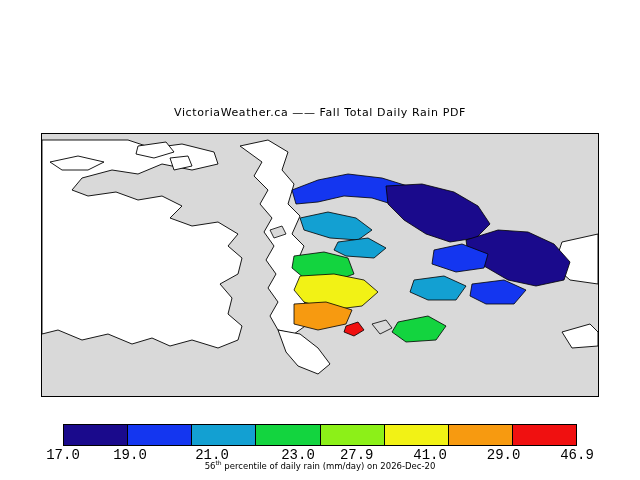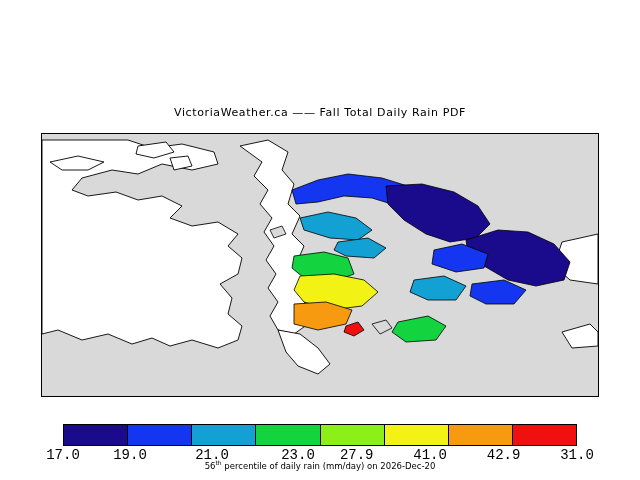--- a/index.html
+++ b/index.html
@@ -123,19 +123,19 @@
     <div class="seg" style="background:#f01010"></div>
   </div>
 
   <div id="ticks">
     <span style="left:22px">17.0</span>
     <span style="left:89px">19.0</span>
     <span style="left:171px">21.0</span>
     <span style="left:257px">23.0</span>
     <span style="left:315.7px">27.9</span>
     <span style="left:389.1px">41.0</span>
-    <span style="left:462.6px">42.9</span>
-    <span style="left:536px">31.0</span>
+    <span style="left:462.6px">29.0</span>
+    <span style="left:536px">46.9</span>
   </div>
 
   <div id="cb-label"><span>56</span><sup>th</sup><span> percentile of daily rain (mm/day) on 2026-Dec-20</span></div>
 
 </div>
 
 </body></html>

